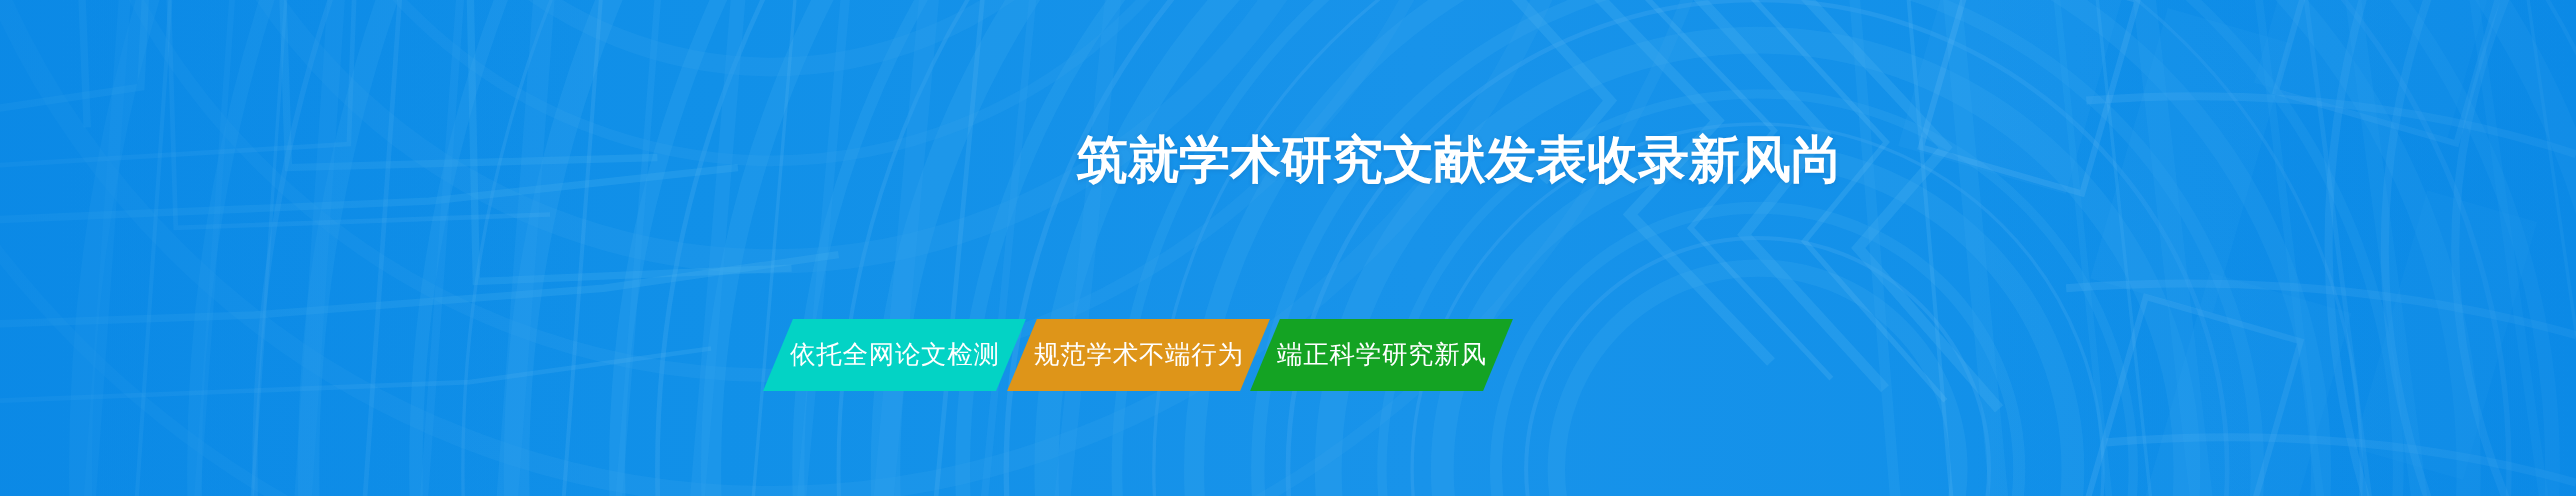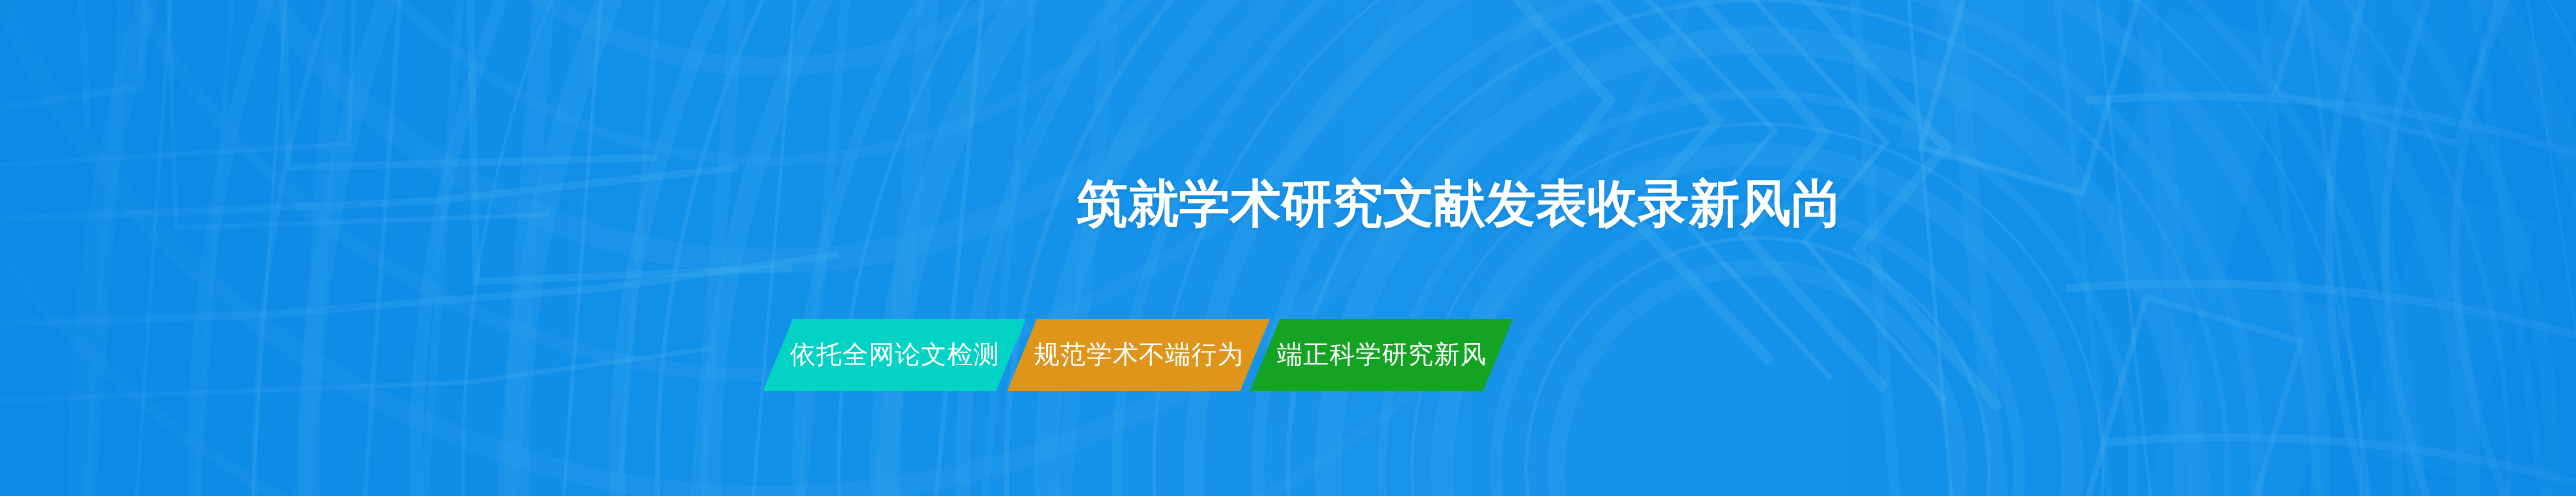--- a/index.html
+++ b/index.html
@@ -32,21 +32,21 @@
   .headline-line {
     color:#ffffff;
     font-weight:bold;
     font-size:51px;
     line-height:70px;
     letter-spacing:0px;
     white-space:nowrap;
     text-shadow:0 1.3px 4px rgba(0,60,120,.18);
   }
   .headline-line.l1 { padding-left:777px; }
-  .headline-line.l2 { padding-left:1077px;margin-top:44px; }
+  .headline-line.l2 { padding-left:1077px; }
 
   
   .badges {
     position:absolute;
     left:778px; top:319px;
     height:72px;
     display:flex;
     align-items:stretch;
     z-index:20;
   }

